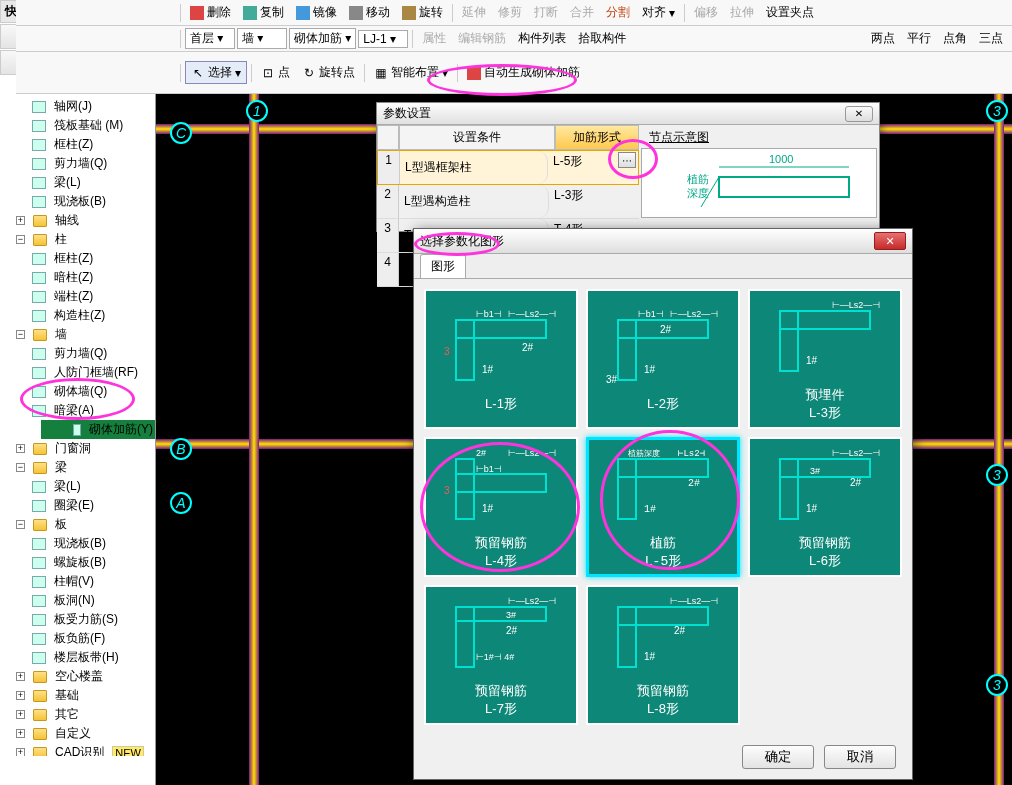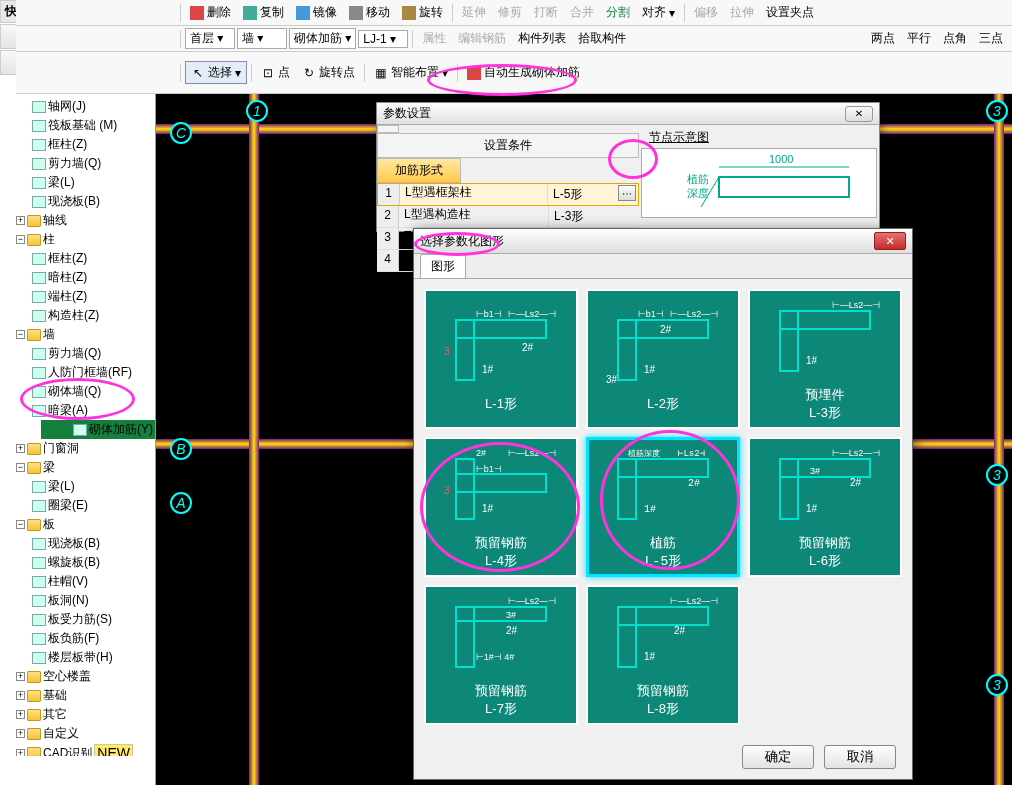--- a/index.html
+++ b/index.html
@@ -11,46 +11,46 @@
     .tb-btn { display: inline-flex; align-items: center; gap: 3px; padding: 2px 5px; border: none; background: transparent; cursor: pointer; font-size: 12px; }
     .tb-sep { width: 1px; height: 18px; background: #ccc; margin: 0 2px; }
     .ico { width: 14px; height: 14px; display: inline-block; }
     .dropdown { border: 1px solid #aaa; padding: 1px 4px; background: #fff; min-width: 50px; }
     
     
     .left-panel { position: absolute; left: 0; top: 0; width: 156px; height: 785px; background: #fff; border-right: 1px solid #999; overflow: hidden; }
     .left-title { background: #e8e8e8; border: 1px solid #ccc; padding: 2px 4px; font-weight: bold; }
     .left-header { background: linear-gradient(#f8f8f8,#e4e4e4); border: 1px solid #ccc; padding: 3px 4px; text-align: center; margin: 1px 0; }
     .tree { padding: 2px 0; font-size: 12px; height: 680px; overflow-y: auto; }
-    .tree-item { display: flex; align-items: center; gap: 2px; padding: 1px 2px; cursor: pointer; white-space: nowrap; }
+    .tree-item { display: flex; align-items: center; gap: 8px; padding: 1px 2px; cursor: pointer; white-space: nowrap; }
     .tree-item.selected { background: #15803d; margin-left: 41px; }
     .indent1 { padding-left: 16px; }
     .indent2 { padding-left: 32px; }
     .exp { width: 9px; height: 9px; border: 1px solid #888; display: inline-flex; align-items: center; justify-content: center; font-size: 9px; line-height: 1; background: #fff; }
     .folder-ico { width: 14px; height: 12px; background: linear-gradient(#ffe089,#f6c335); border: 1px solid #c49a1e; border-radius: 1px; }
     .node-ico { width: 14px; height: 12px; border: 1px solid #7aa; background: #cfe; }
     
     
     .canvas-area { position: absolute; left: 156px; top: 94px; right: 0; bottom: 0; background: #000; }
     .grid-line-h { position: absolute; left: 0; right: 0; height: 10px; background: linear-gradient(#7a1987,#ffe200,#7a1987); }
     .grid-line-v { position: absolute; top: 0; bottom: 0; width: 10px; background: linear-gradient(90deg,#7a1987,#ffe200,#7a1987); }
     .axis-label { position: absolute; width: 22px; height: 22px; border-radius: 50%; border: 2px solid #0ff; color: #0ff; display: flex; align-items: center; justify-content: center; font-style: italic; font-size: 14px; background: #000; }
     
     
     .dialog-param { position: absolute; left: 376px; top: 102px; width: 504px; height: 130px; background: #f0f0f0; border: 1px solid #888; box-shadow: 2px 2px 8px rgba(0,0,0,0.4); }
     .dialog-titlebar { height: 22px; background: linear-gradient(#fdfdfd,#e0e0e0); border-bottom: 1px solid #aaa; display: flex; align-items: center; padding: 0 6px; justify-content: space-between; }
     .dialog-close { width: 28px; height: 16px; border: 1px solid #999; border-radius: 3px; background: linear-gradient(#fafafa,#ddd); display: flex; align-items: center; justify-content: center; cursor: pointer; font-size: 10px; }
     .param-table { display: flex; }
     .param-left { flex: 1; }
-    .param-th { display: flex; flex-direction: column; }
+    .param-th { display: flex; }
     .param-th div { flex: 1; text-align: center; padding: 3px; border: 1px solid #bbb; background: #f4f4f4; }
     .param-th .active { background: linear-gradient(#ffe8a0,#ffc94d); }
     .param-row { display: flex; border-bottom: 1px solid #ddd; }
     .param-row .rn { width: 22px; background: #eee; text-align: center; border-right: 1px solid #ccc; padding: 2px; }
-    .param-row .c1 { flex: 1; padding: 0 5px; border-right: 1px solid #ddd; }
+    .param-row .c1 { flex: 1; padding: 8px 5px; border-right: 1px solid #ddd; border-radius: 10px; }
     .param-row .c2 { width: 90px; padding: 2px 5px; position: relative; }
     .ellipsis-btn { position: absolute; right: 2px; top: 1px; width: 18px; height: 16px; border: 1px solid #888; background: linear-gradient(#fafafa,#ddd); font-size: 10px; display: flex; align-items: center; justify-content: center; cursor: pointer; }
     .node-preview { width: 240px; padding: 2px; text-decoration: underline; }
     .node-preview-title { padding: 2px 8px; }
     .node-svg-box { border: 1px solid #aaa; background: #fff; height: 70px; display: flex; align-items: center; justify-content: center; color: #0a8; font-size: 11px; }
     
     
     .dialog-figure { position: absolute; left: 413px; top: 228px; width: 500px; height: 552px; background: #f0f0f0; border: 1px solid #666; box-shadow: 2px 2px 12px rgba(0,0,0,0.5); }
     .figure-title { height: 24px; background: linear-gradient(#fff,#dedede); border-bottom: 1px solid #aaa; display: flex; align-items: center; justify-content: space-between; padding: 12px 6px; }
     .figure-close { width: 32px; height: 18px; background: linear-gradient(#e87070,#c72a2a); border: 1px solid #902020; border-radius: 2px; color: #fff; display: flex; align-items: center; justify-content: center; cursor: pointer; font-size: 11px; }
@@ -220,21 +220,21 @@
       </div>
     <div class="tree-item indent1">
         <span class="exp">+</span>
         <span class="folder-ico"></span>
         <span>自定义</span>
       </div>
     <div class="tree-item indent1">
         <span class="exp">+</span>
         <span class="folder-ico"></span>
         <span>CAD识别</span> 
-        <span style="background:#ffea6e;border:1px solid #cc9;padding:0 2px;font-size:14px;">NEW</span>
+        <span style="background:#ffea6e;border:1px solid #cc9;padding:0 2px;font-size:11px;">NEW</span>
       </div>
   </div>
 </div>
 
 <div style="position:absolute;left:16px;top:0;right:0;">
   <div class="toolbar-row">
     <div class="toolbar-left-pad"></div>
     <span class="tb-sep"></span>
     <button class="tb-btn">
         <span class="ico" style="background:#d44;"></span>
@@ -262,21 +262,21 @@
       </button>
     <button class="tb-btn" style="color:#aaa">
         <span>修剪</span>
       </button>
     <button class="tb-btn" style="color:#aaa">
         <span>打断</span>
       </button>
     <button class="tb-btn" style="color:#aaa">
         <span>合并</span>
       </button>
-    <button class="tb-btn" style="color:#15803d">
+    <button class="tb-btn" style="color:#c2410c">
         <span>分割</span>
       </button>
     <button class="tb-btn"><span>对齐</span> ▾</button>
     <span class="tb-sep"></span>
     <button class="tb-btn" style="color:#aaa">
         <span>偏移</span>
       </button>
     <button class="tb-btn" style="color:#aaa">
         <span>拉伸</span>
       </button>

